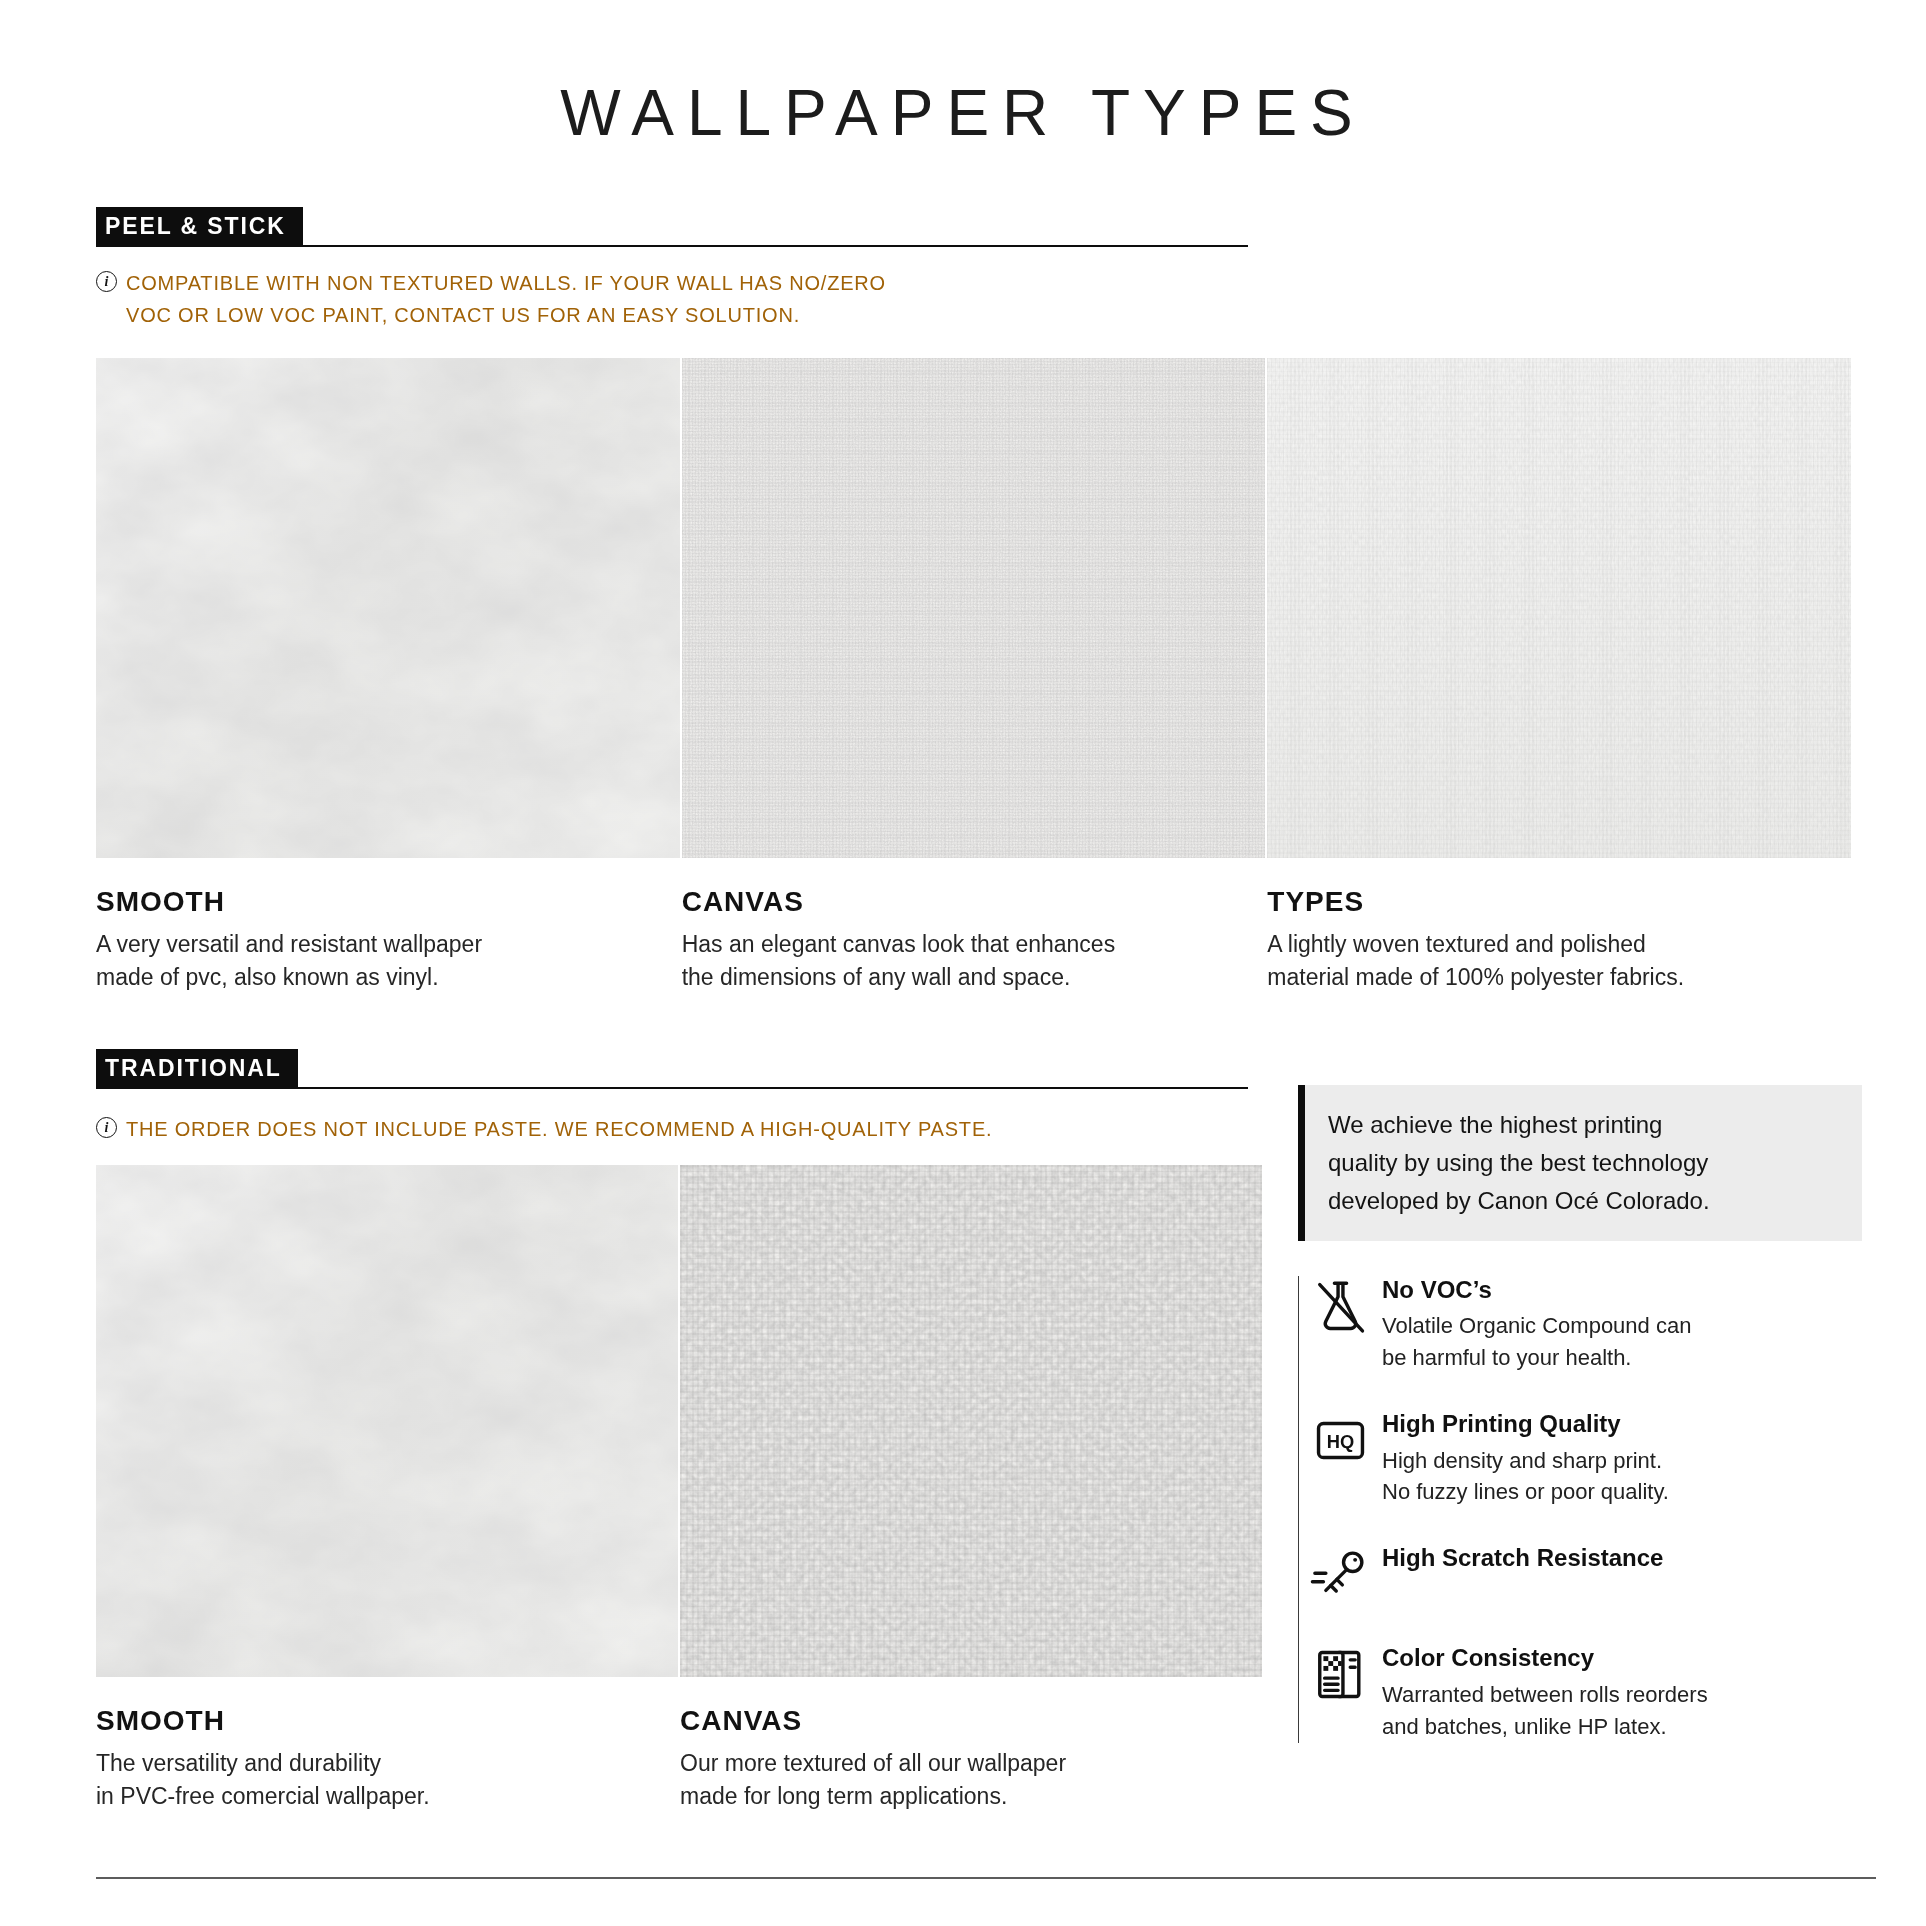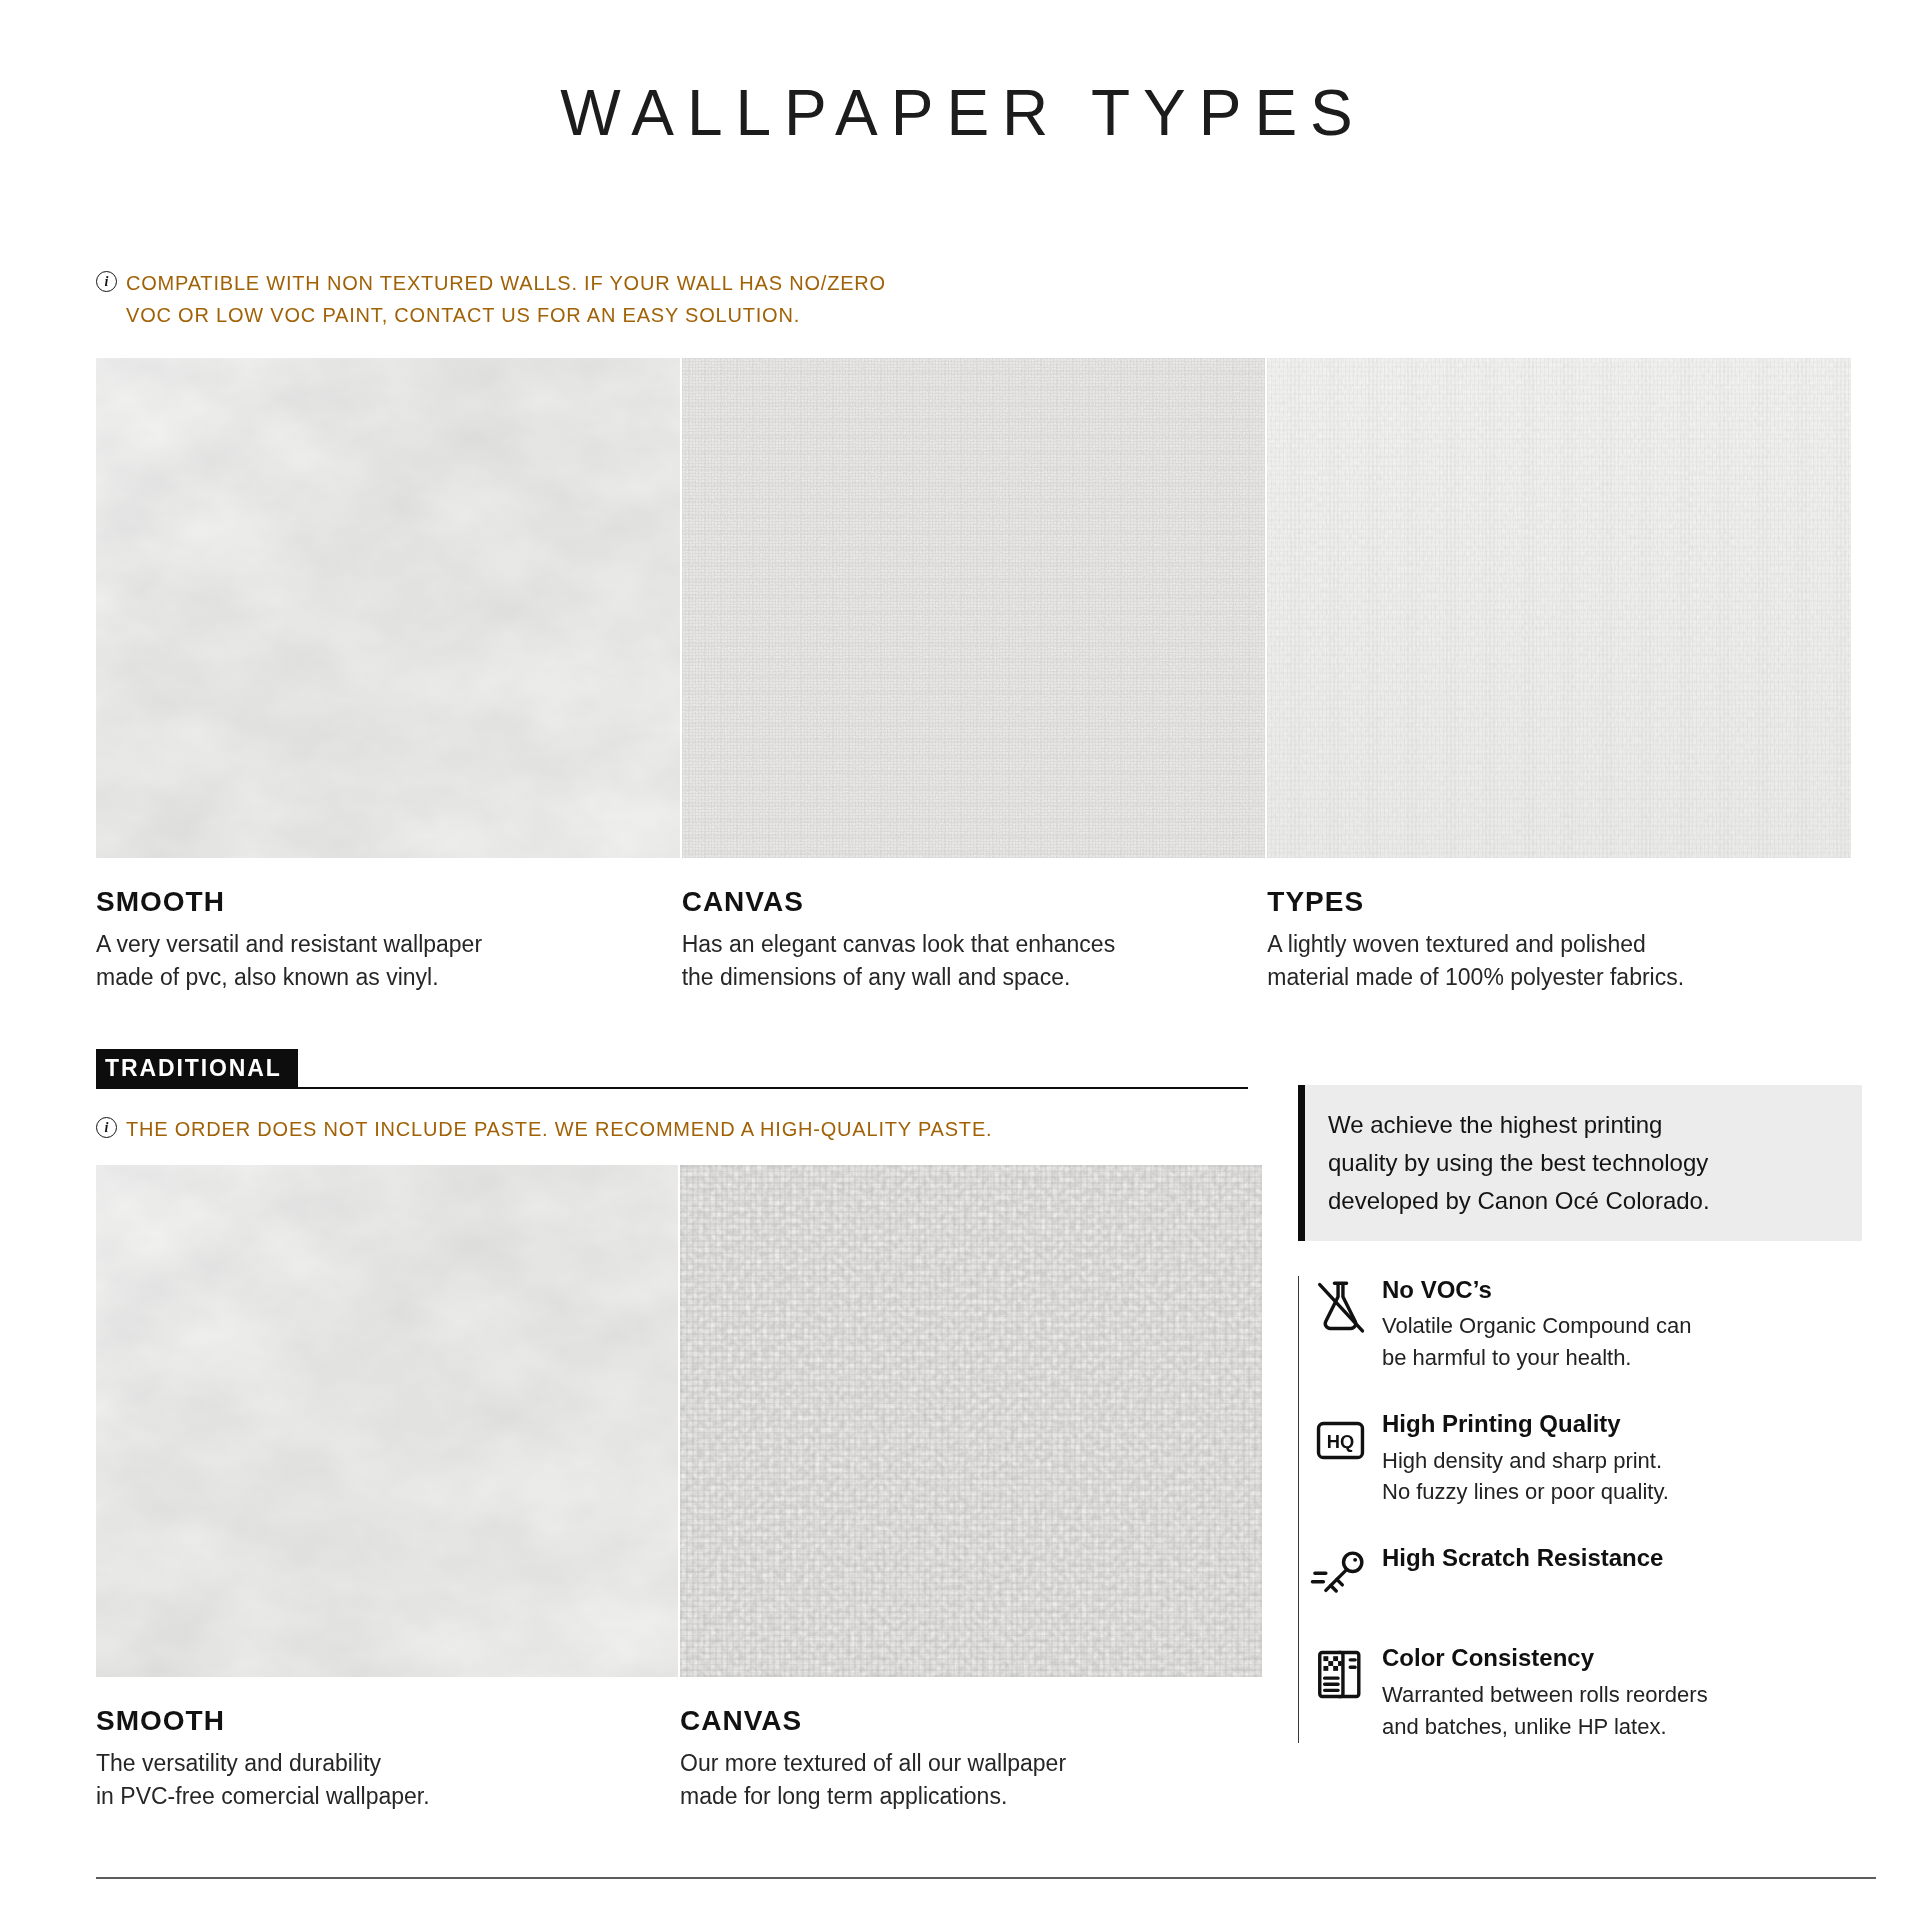--- a/index.html
+++ b/index.html
@@ -134,20 +134,23 @@
         <filter id="tex-f-coarse" x="0" y="0" width="100%" height="100%">
           <feTurbulence type="fractalNoise" baseFrequency="0.11 0.11" numOctaves="3" seed="5"></feTurbulence>
           <feColorMatrix type="matrix" values="0 0 0 0 0.42  0 0 0 0 0.42  0 0 0 0 0.42  0.65 0 0 0 0"></feColorMatrix>
         </filter>
       </defs>
     </svg>
   </div>
 
   <h1 class="page-title">WALLPAPER TYPES</h1>
 
+  <div class="section-head head-1">
+    <span class="section-label">PEEL &amp; STICK</span>
+  </div>
 
   <div class="note note-1">
     <span class="info-badge">i</span>
     <span class="note-text">COMPATIBLE WITH NON TEXTURED WALLS. IF YOUR WALL HAS NO/ZERO
 VOC OR LOW VOC PAINT, CONTACT US FOR AN EASY SOLUTION.</span>
   </div>
 
   <div class="swatch-row row-1">
 
     <div class="swatch-col">

